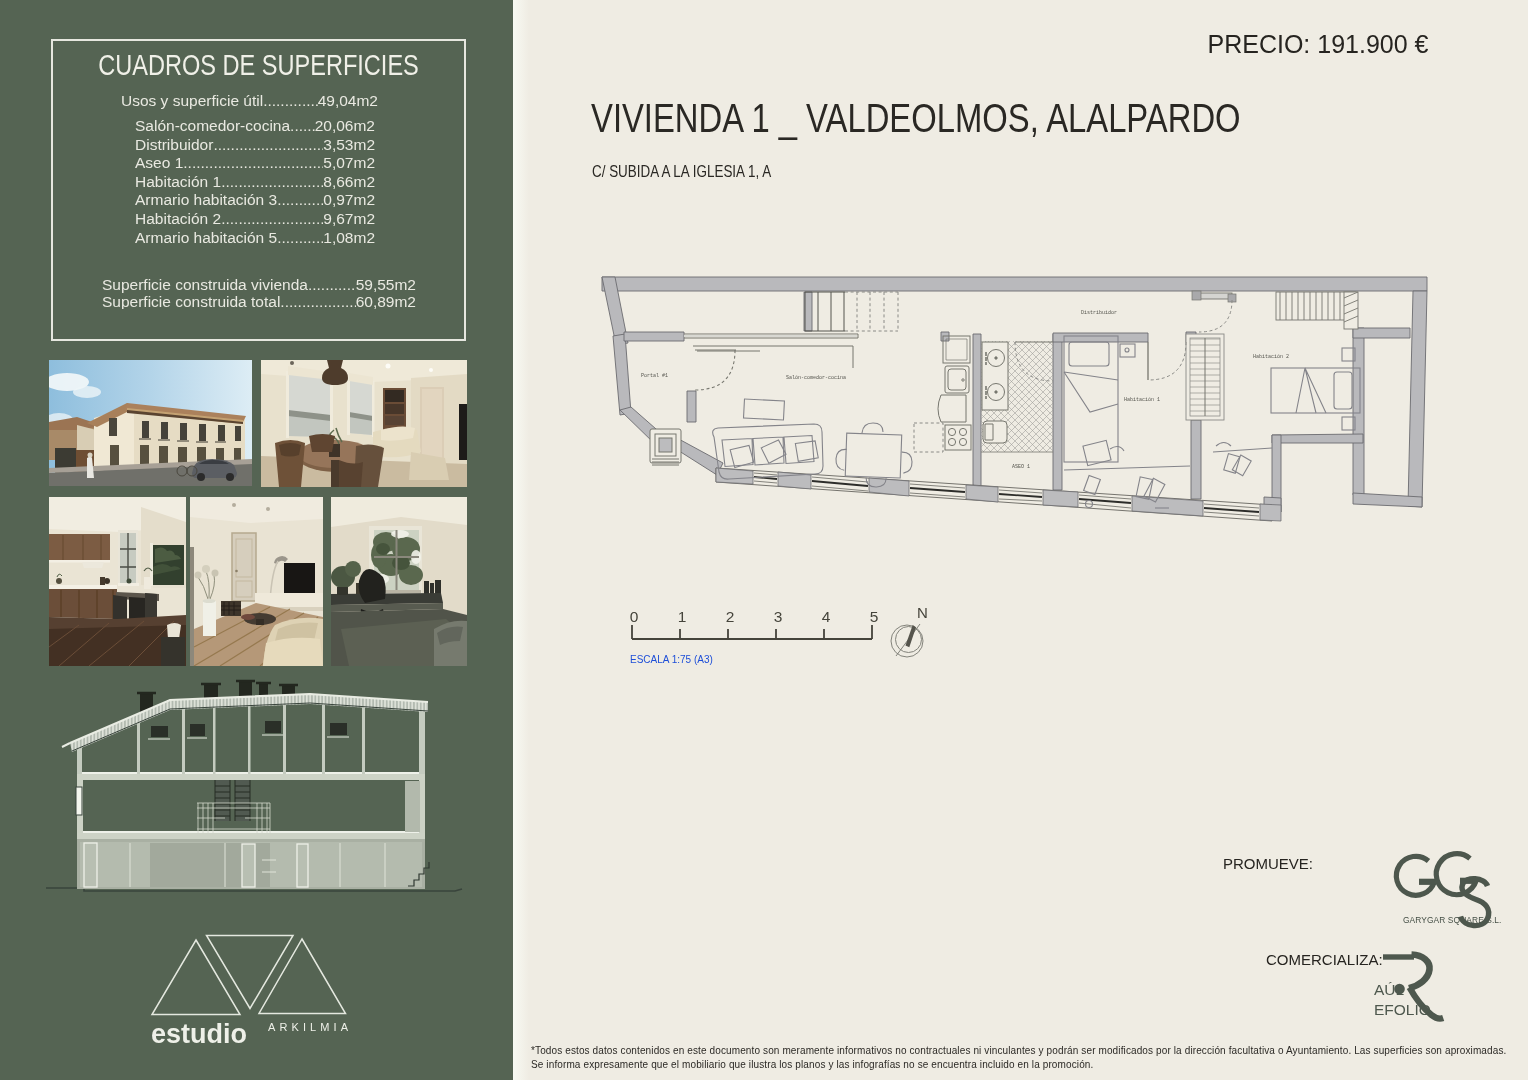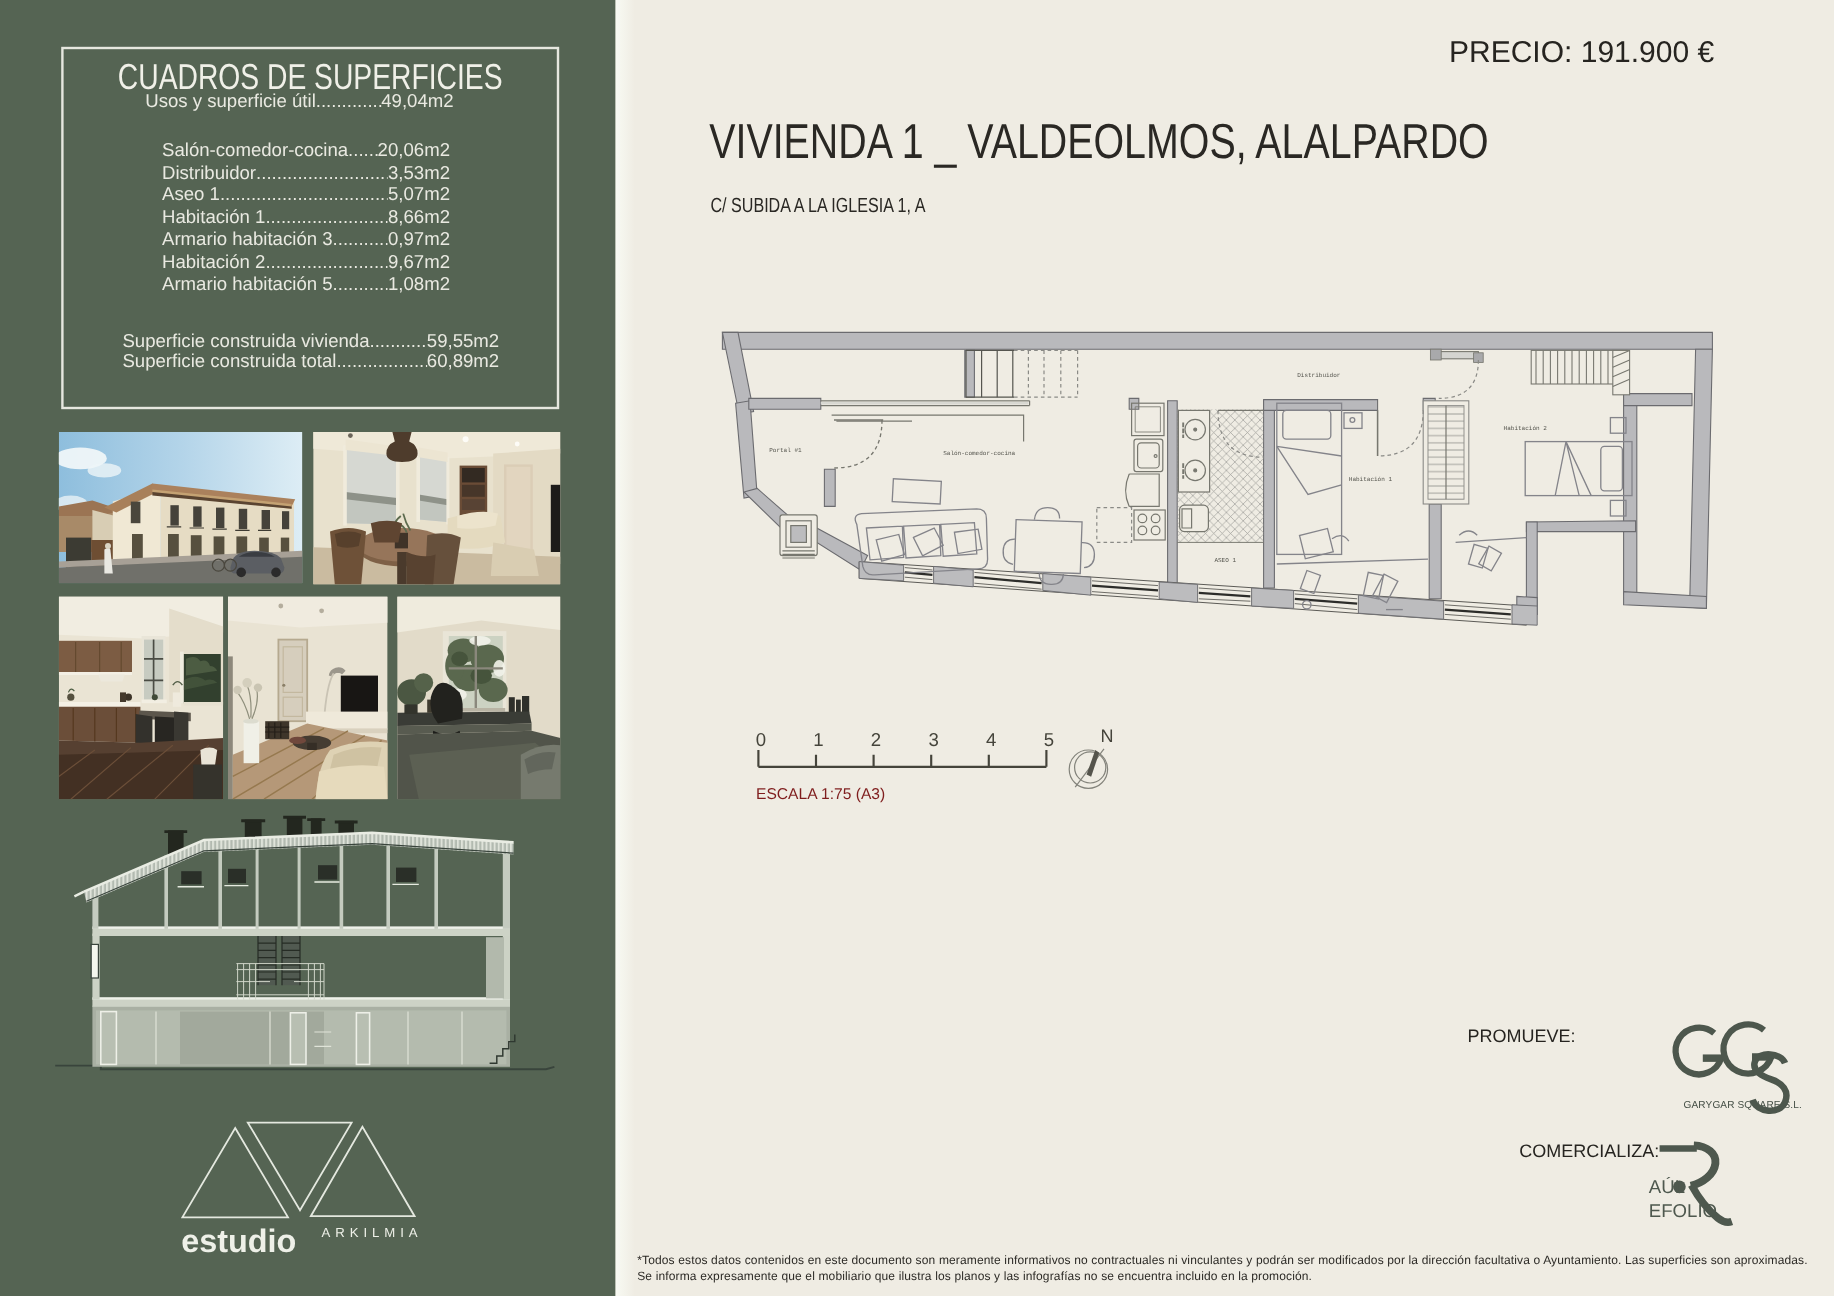--- a/index.html
+++ b/index.html
@@ -4,37 +4,37 @@
 <style>
   html,body{margin:0;padding:0;}
   body{width:1528px;height:1080px;position:relative;overflow:hidden;
        font-family:"Liberation Sans",sans-serif;background:#efece3;}
   #leftpanel{position:absolute;left:0;top:0;width:513px;height:1080px;background:#556453;}
   #sbox{position:absolute;left:51px;top:39px;width:411px;height:298px;border:2px solid #e6e7df;}
   #sboxtitle{position:absolute;left:51px;top:48px;width:415px;text-align:center;font-size:30px;color:#f0f0e8;
      transform:scaleX(0.785);transform-origin:207.5px 0;white-space:nowrap;}
   .row{display:flex;align-items:baseline;white-space:nowrap;overflow:hidden;font-size:15.5px;color:#e9e9e1;}
   .lead{flex:1;overflow:hidden;}
-  .rowsA{position:absolute;left:121px;top:76px;width:257px;}
+  .rowsA{position:absolute;left:121px;top:92px;width:257px;}
   .rowsB{position:absolute;left:135px;top:117px;width:240px;}
   .rowsB .row{height:18.6px;}
   .rowsC{position:absolute;left:102px;top:276px;width:314px;}
   .rowsC .row{height:16.5px;}
   .ph{position:absolute;overflow:hidden;}
   #price{position:absolute;left:1140px;top:30px;width:356px;text-align:center;font-size:25px;color:#262420;}
   #title{position:absolute;left:591px;top:95px;font-size:41px;color:#2a2824;white-space:nowrap;
      transform:scaleX(0.8);transform-origin:0 0;}
   #subtitle{position:absolute;left:592px;top:162px;font-size:17px;color:#2a2824;white-space:nowrap;
      transform:scaleX(0.79);transform-origin:0 0;}
   #promueve{position:absolute;left:1223px;top:855px;font-size:15px;color:#262420;}
   #garygar{position:absolute;left:1403px;top:915px;font-size:8.4px;letter-spacing:0.1px;color:#454f46;}
   #comercializa{position:absolute;left:1266px;top:951px;font-size:15px;color:#262420;}
   #raul{position:absolute;left:1374px;top:980px;font-size:15.5px;color:#4e584e;line-height:20px;}
   #fineprint{position:absolute;left:531px;top:1044px;width:1010px;font-size:10px;line-height:13.8px;color:#2c2a26;letter-spacing:0.12px;}
-  #escala{position:absolute;left:630px;top:654px;font-size:13px;color:#7f1d1d;}
+  #escala{position:absolute;left:630px;top:654px;font-size:10px;color:#1d4ed8;}
 </style>
 </head>
 <body>
 <div id="leftpanel"></div>
 <div style="position:absolute;left:513px;top:0;width:16px;height:1080px;background:linear-gradient(90deg,#f8faf3,#efece3);"></div>
 <div id="sbox"></div>
 <div id="sboxtitle">CUADROS DE SUPERFICIES</div>
 <div class="rowsA row">
     <span>Usos y superficie útil</span>
     <span class="lead">.......................................................................</span>

